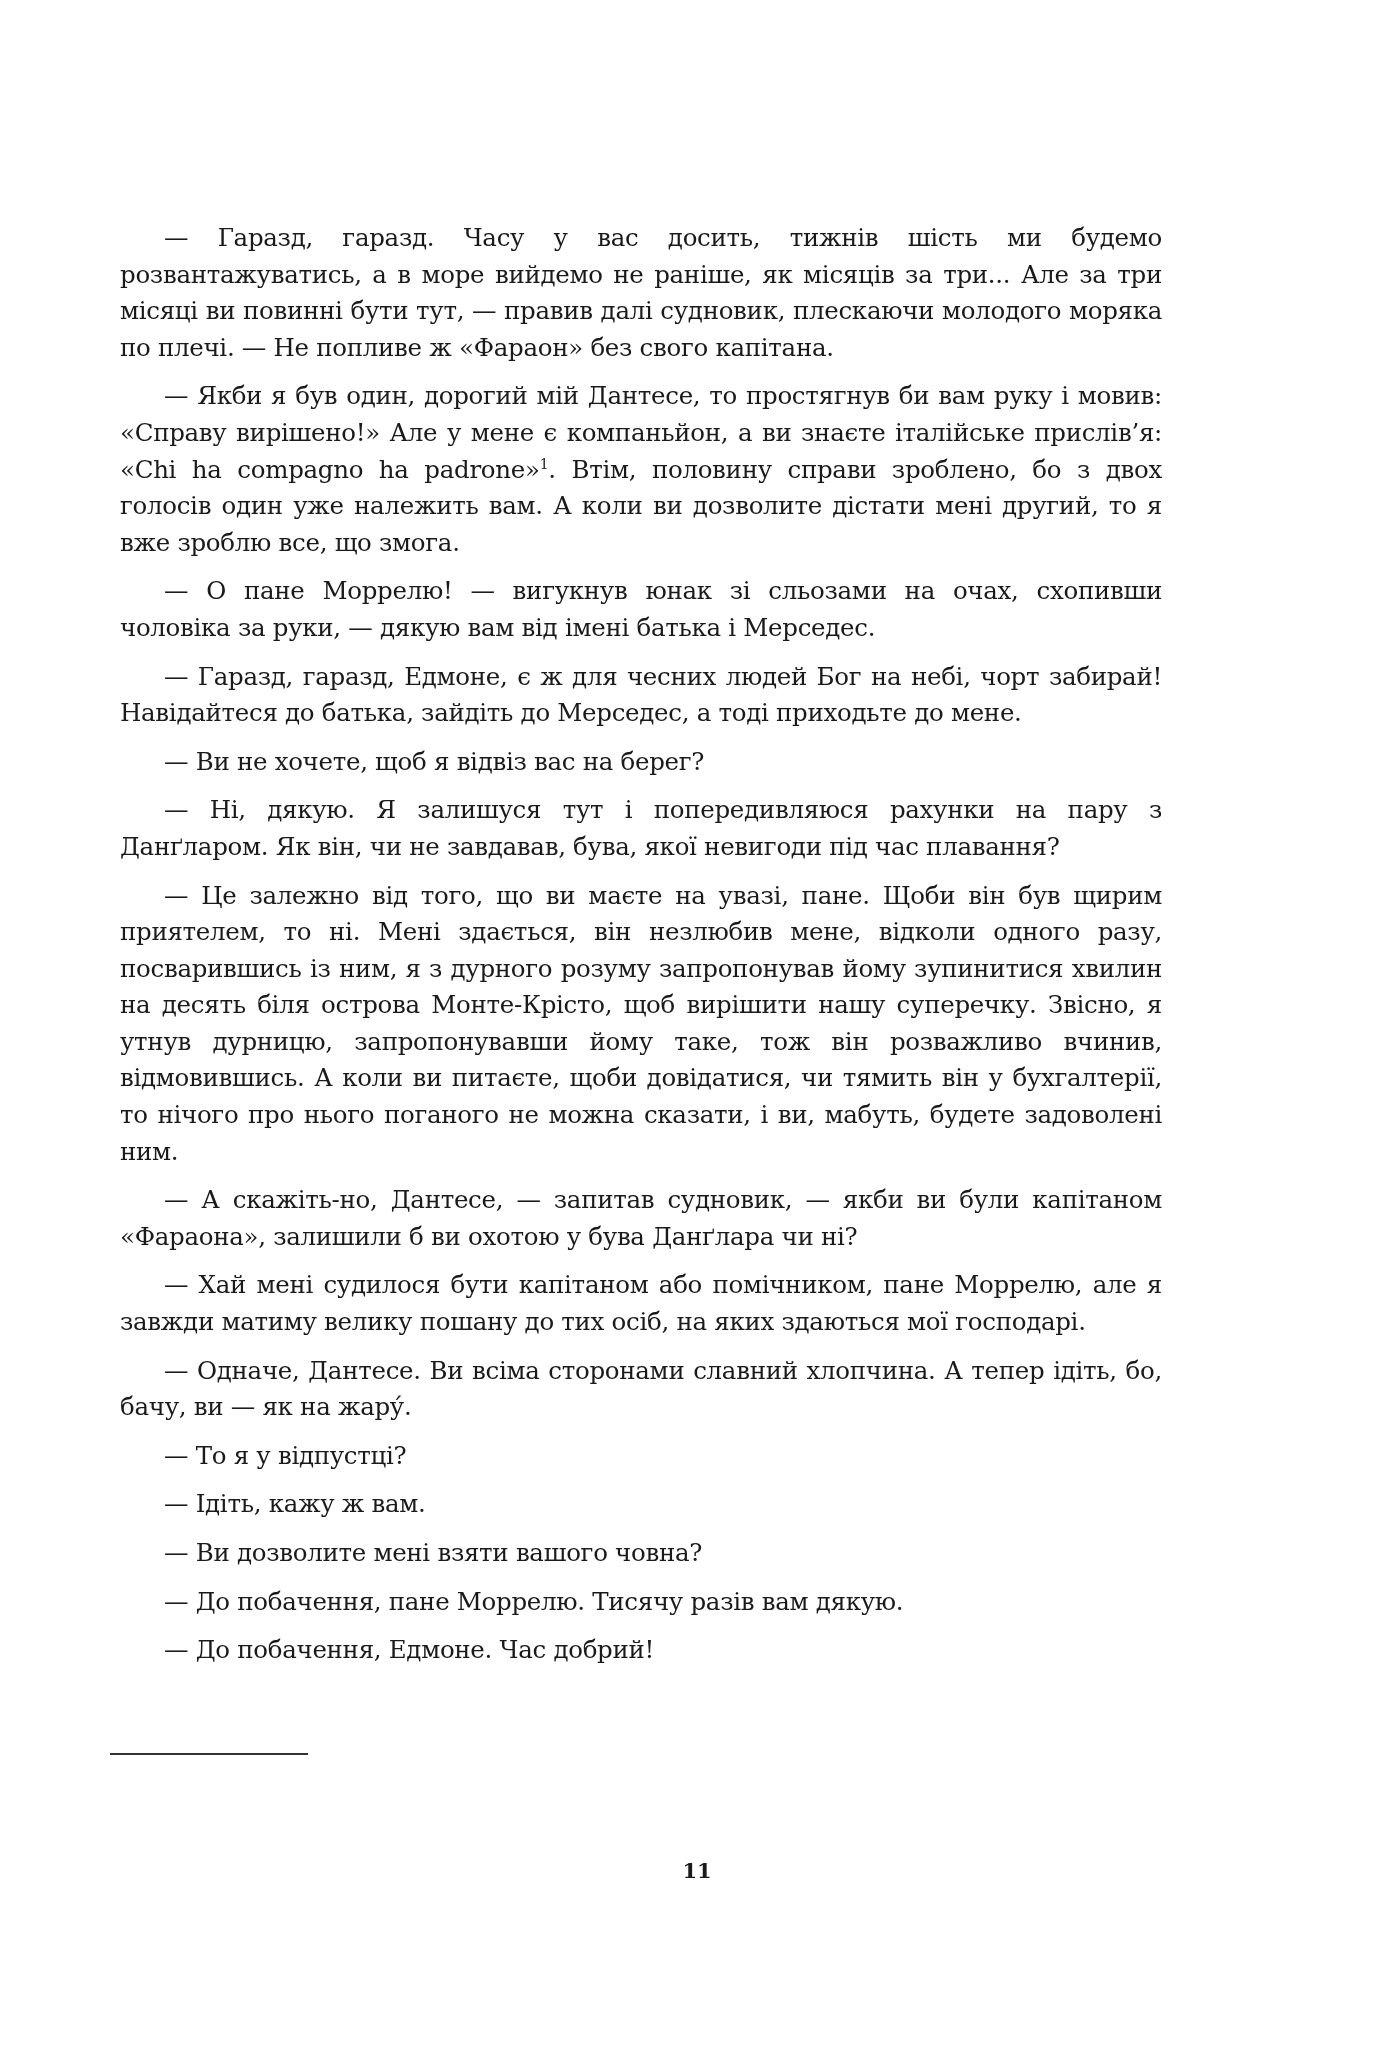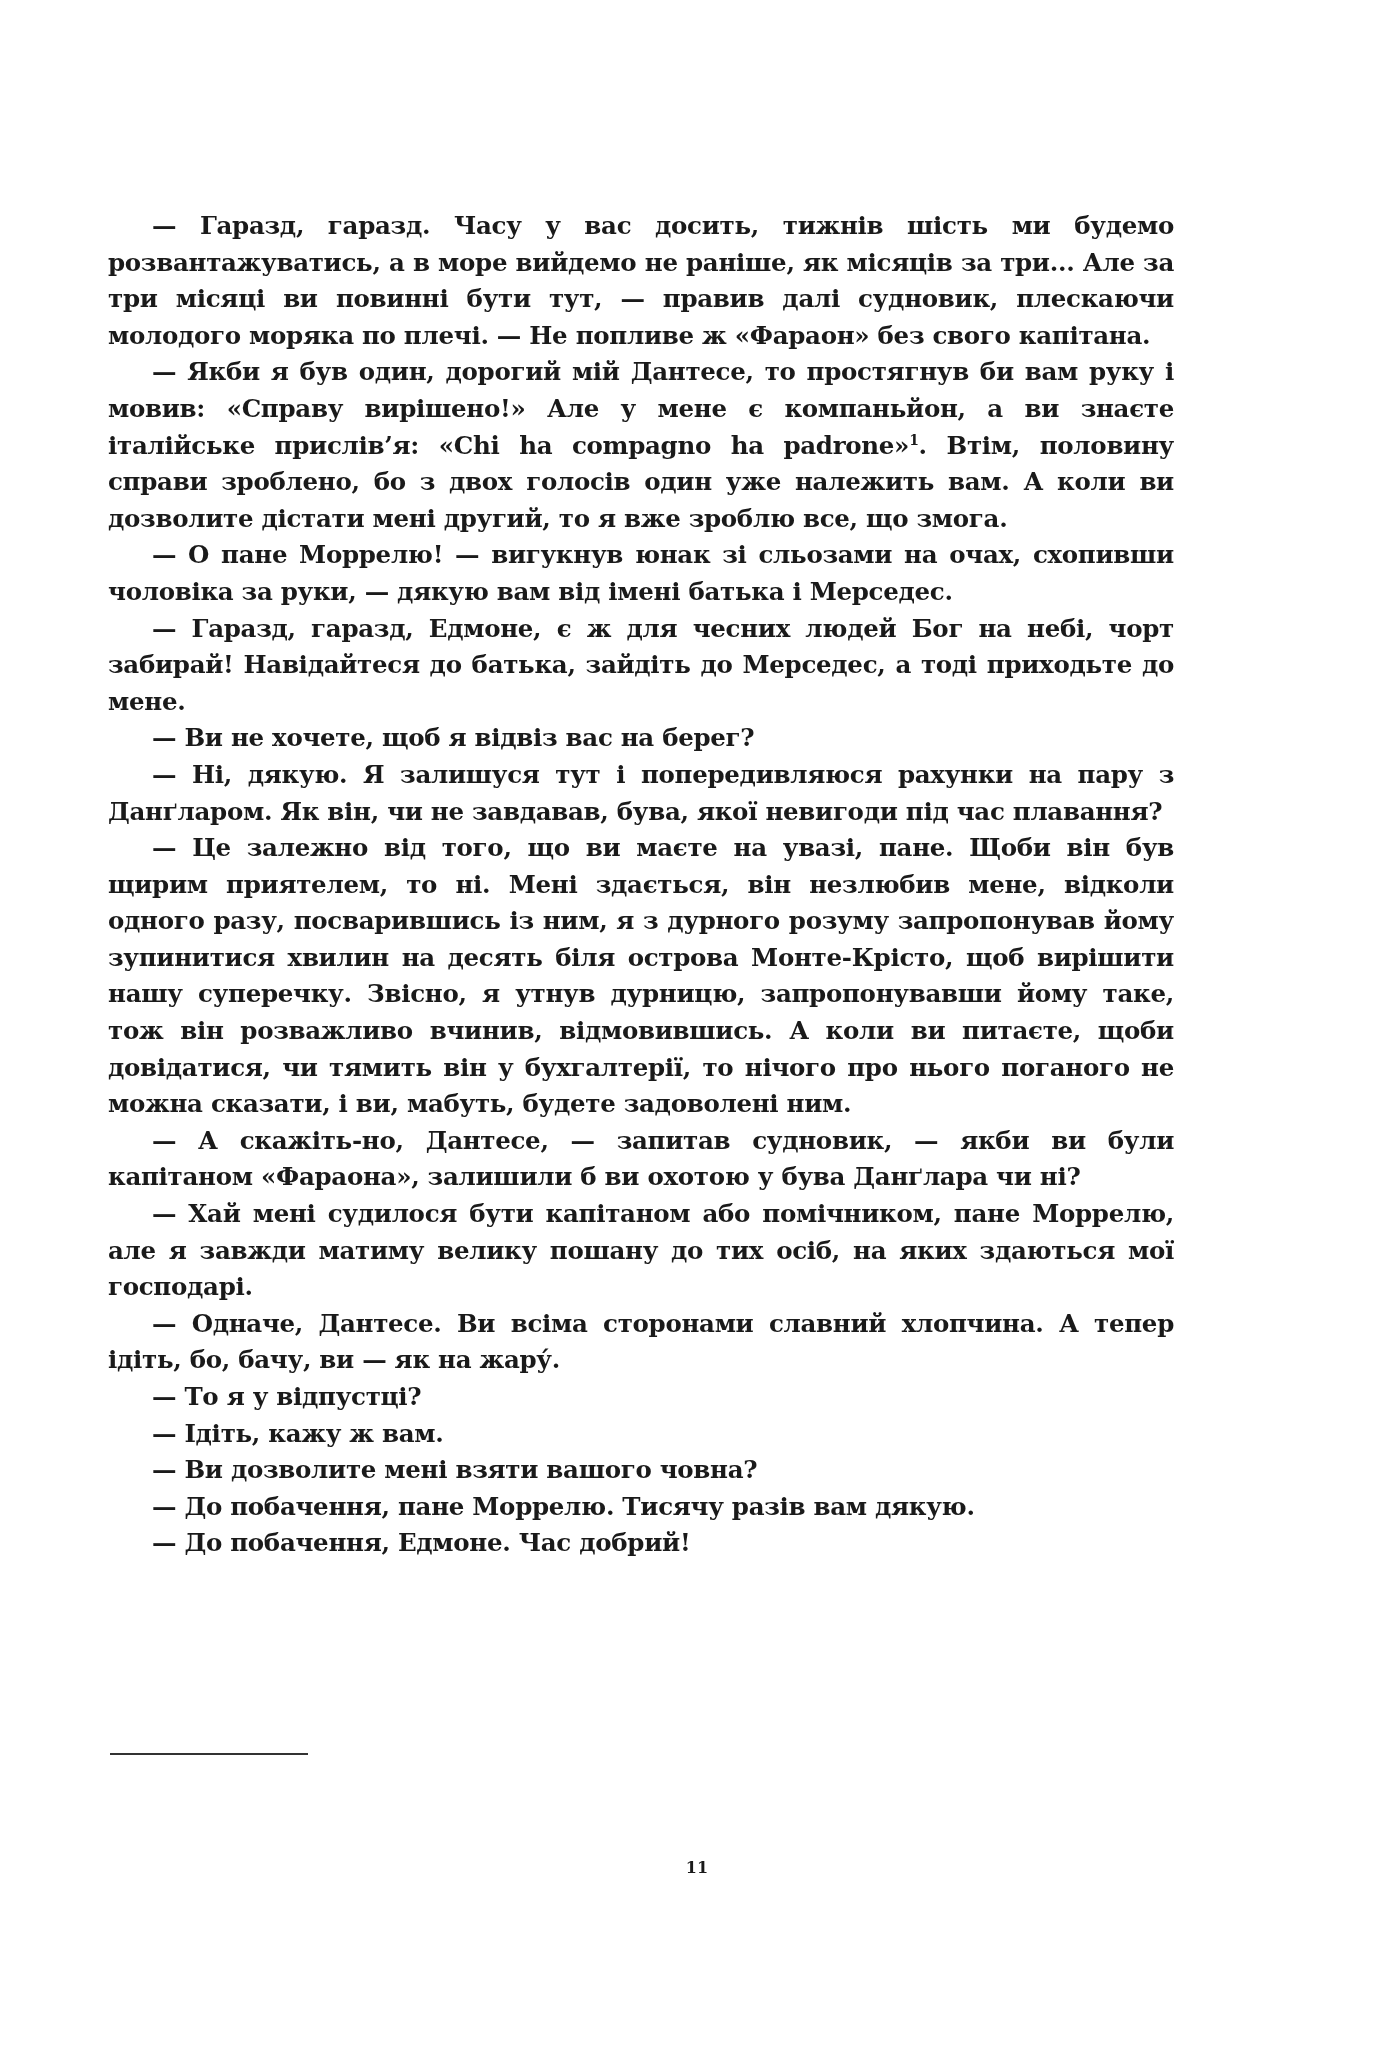--- a/index.html
+++ b/index.html
@@ -4,37 +4,37 @@
 <style>
   html, body { margin: 0; padding: 0; background: #ffffff; }
   body { width: 1378px; height: 2047px; position: relative; overflow: hidden; }
   .page { position: absolute; left: 0; top: 0; width: 1378px; height: 2047px; background: #ffffff; }
   .text-block {
     position: absolute; left: 108px; top: 208px; width: 1066px;
     font-family: "DejaVu Serif", "Liberation Serif", serif;
     font-size: 24.5px; line-height: 36.6px; color: #1a1a1a;
     text-align: justify; letter-spacing: -0.3px;
   }
-  .text-block p { margin: 0; text-indent: 44px; font-weight: bold; }
+  .text-block p { margin: 12px; text-indent: 44px; }
   .fn-ref { font-size: 14px; vertical-align: super; line-height: 0; }
   .footnote-rule {
     position: absolute; left: 110px; top: 1753px; width: 198px; height: 0;
     border-top: 2px solid #333;
   }
   .footnote {
     position: absolute; left: 110px; top: 1772px; width: 1060px;
     font-family: "DejaVu Serif", "Liberation Serif", serif;
     font-size: 21px; line-height: 28px; color: #1a1a1a;
   }
   .fn-num { display: inline-block; width: 34px; font-size: 13px; vertical-align: top; line-height: 18px; }
   .fn-it { font-style: italic; }
   .page-number {
     position: absolute; left: 0; width: 1378px; top: 1858px; text-align: center;
     font-family: "DejaVu Serif", "Liberation Serif", serif;
-    font-size: 16px; font-weight: bold; color: #1a1a1a;
+    font-size: 21px; font-weight: bold; color: #1a1a1a;
     padding-left: 16px; box-sizing: border-box;
   }
 </style>
 </head>
 <body>
 
 <div class="page">
   <div class="text-block">
     <p>— Гаразд, гаразд. Часу у вас досить, тижнів шість ми будемо розвантажуватись, а в море вийдемо не раніше, як місяців за три... Але за три місяці ви повинні бути тут, — правив далі судновик, плескаючи молодого моряка по плечі. — Не попливе ж «Фараон» без свого капітана.</p>
     <p><span>— Якби я був один, дорогий мій Дантесе, то простягнув би вам руку і мовив: «Справу вирішено!» Але у мене є компаньйон, а ви знаєте італійське прислів’я: «Chi ha compagno ha padrone»</span><sup class="fn-ref">1</sup><span>. Втім, половину справи зроблено, бо з двох голосів один уже належить вам. А коли ви дозволите дістати мені другий, то я вже зроблю все, що змога.</span></p>

